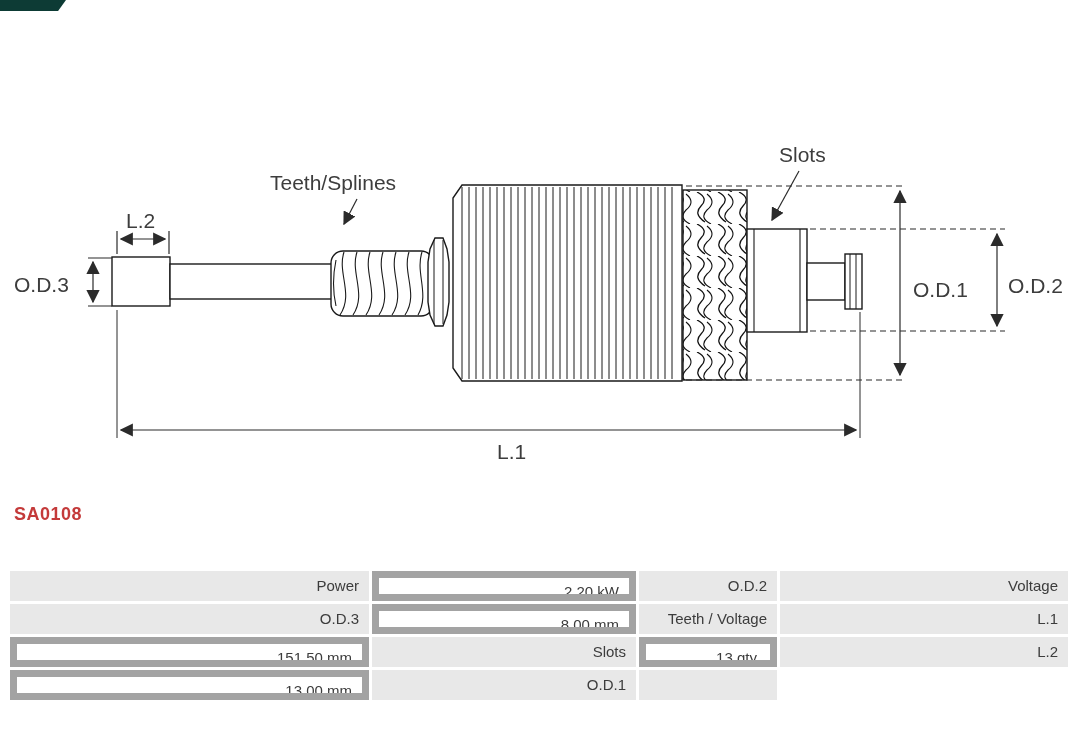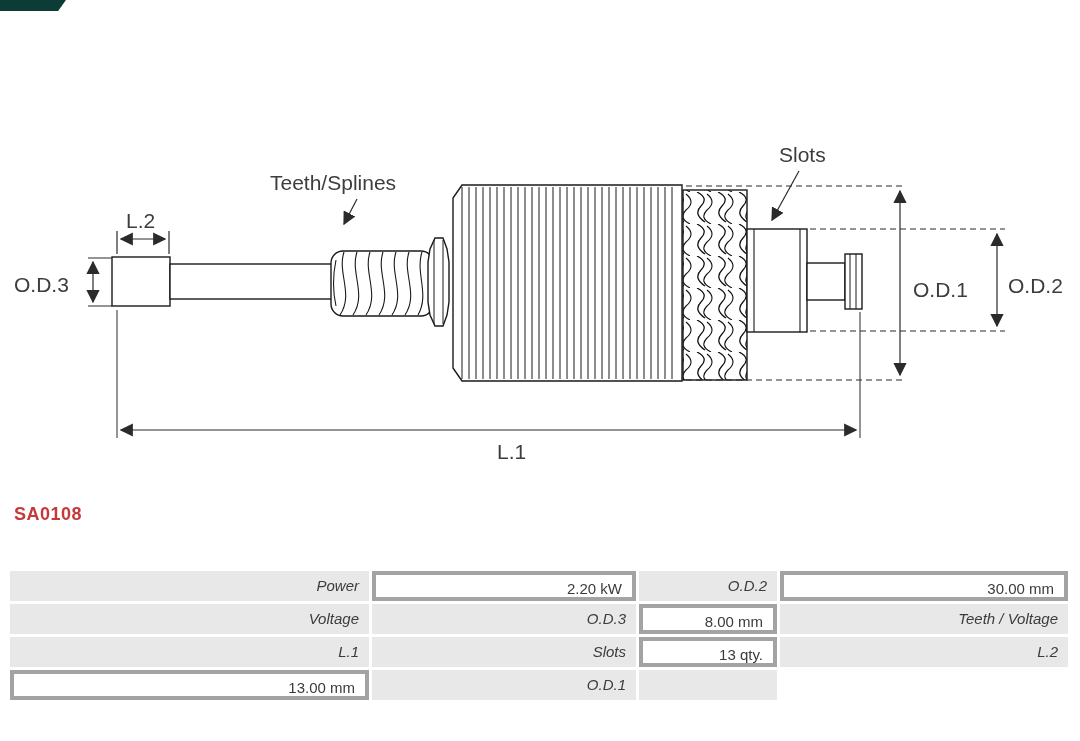--- a/index.html
+++ b/index.html
@@ -28,22 +28,22 @@
     grid-template-columns:359px 264px 138px 288px;
     gap:3px;
     font-size:15px;color:#3c3c3c;
   }
   .cell{
     height:30px;line-height:30px;
     text-align:right;padding-right:10px;
     box-sizing:border-box;
     white-space:nowrap;overflow:hidden;
   }
-  .cell.label{background:#e8e8e8;font-style:italic;}
-  .cell.value{background:#ffffff;border:4px solid #a3a3a3;line-height:28px;}
+  .cell.label{background:#e8e8e8;}
+  .cell.value{background:#ffffff;border:7px solid #a3a3a3;line-height:28px;}
   .cell.value.empty{border:none;background:transparent;}
   svg text{
     font-family:"Liberation Sans", sans-serif;
     font-size:21px;fill:#3d3d3d;
   }
 </style>
 </head>
 <body>
 
 <div class="logo-fragment"></div>
@@ -122,28 +122,28 @@
 </svg>
 </div>
 
 <div class="part-number">SA0108</div>
 
 <div class="spec-table">
 
   <div class="cell label">Power</div>
   <div class="cell value">2.20 kW</div>
   <div class="cell label">O.D.2</div>
-  <div class="cell value">30.00 mm</div>
 
   <div class="cell label">Voltage</div>
   <div class="cell label">O.D.3</div>
   <div class="cell value">8.00 mm</div>
 
   <div class="cell label">Teeth / Voltage</div>
   <div class="cell label">L.1</div>
+  <div class="cell value">151.50 mm</div>
 
   <div class="cell label">Slots</div>
   <div class="cell value">13 qty.</div>
   <div class="cell label">L.2</div>
   <div class="cell value">13.00 mm</div>
 
   <div class="cell label">O.D.1</div>
   <div class="cell label"></div>
   <div class="cell value empty"></div>
 </div>

